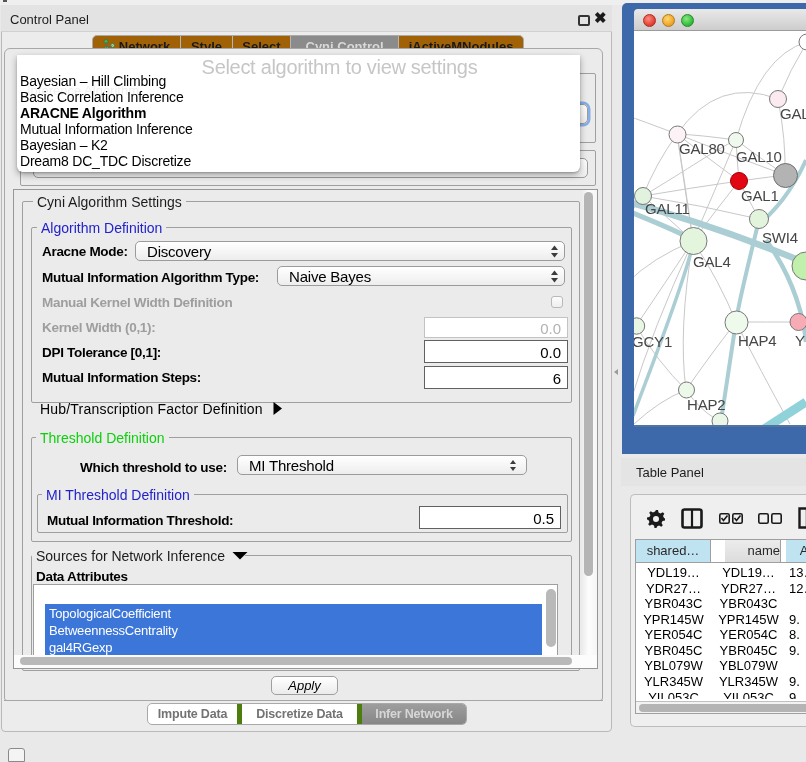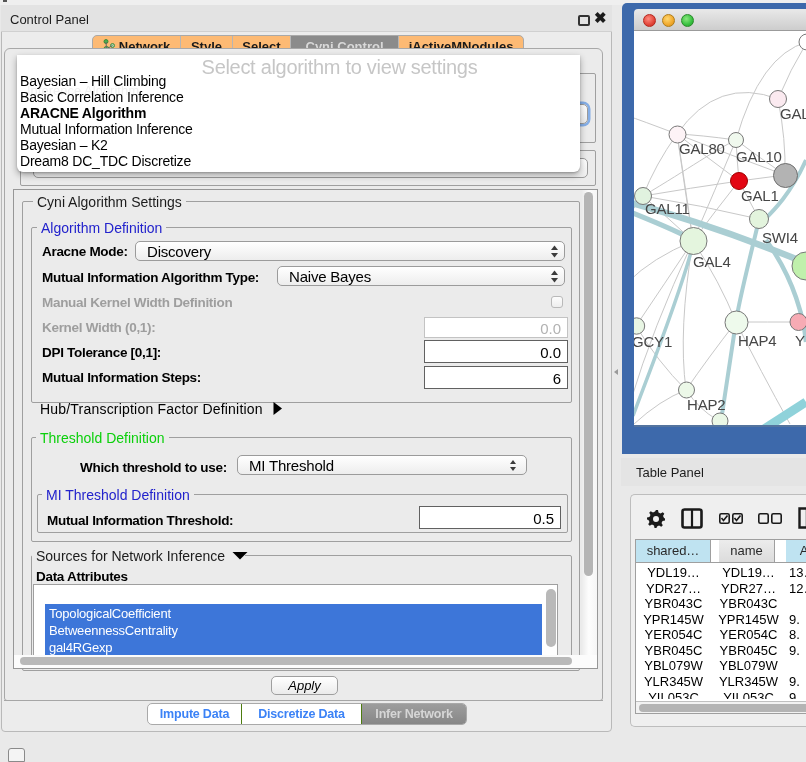--- a/index.html
+++ b/index.html
@@ -10,21 +10,21 @@
 
 #cpwin { left:1px; top:5px; width:611px; height:727px; background:#ececec;
   border:1px solid #b9b9b9; border-radius:0 0 4px 4px; }
 #cphead { left:1px; top:5px; width:611px; height:27px; background:#e3e3e3;
   border-bottom:1px solid #d0d0d0; }
 #cphead .title { position:absolute; left:9px; top:7px; font-size:13px; color:#1d1d1d; }
 #cpfloat { left:578px; top:15px; width:12px; height:11px; border:2px solid #333; border-radius:2px; }
 #cpclose { left:594px; top:9px; font-size:15px; font-weight:bold; color:#1a1a1a; }
 
 
-#toptabs { left:92px; top:35px; height:23px; display:flex; background:#fdba74;
+#toptabs { left:92px; top:35px; height:23px; display:flex; background:#a16207;
   border:1px solid #a9a9a9; border-radius:5px; overflow:hidden; }
 #toptabs .tab { font-size:13px; font-weight:bold; color:#1a1a1a; padding:1px 14px 0 14px; line-height:19px;
   border-right:1px solid #b5b5b5; white-space:nowrap; }
 #toptabs .tab.sel { background:#8b8b8b; color:#d9d9d9; }
 #toptabs .tab:last-child { border-right:none; }
 
 
 #panel { left:4px; top:48px; width:599px; height:653px; background:#ebebeb;
   border:1px solid #a8a8a8; border-radius:6px 6px 3px 3px; }
 #vsbthumb { left:584px; top:192px; width:9px; height:384px; background:#b5b5b5; border-radius:5px; }
@@ -44,22 +44,22 @@
   font-size:15px; color:#000; text-align:right; padding:3px 6px 0 0; }
 .field.dis { border:1px solid #c3c3c3; color:#b2b2b2; }
 
 
 #apply { left:271px; top:676px; width:67px; height:19px; background:linear-gradient(#ffffff,#ebebeb);
   border:1px solid #9f9f9f; border-radius:5px; font-size:13px; color:#000; text-align:center; padding-top:1px;font-style:italic; }
 
 
 #bottabs { left:147px; top:703px; height:22px; display:flex; background:#fff;
   border:1px solid #a9a9a9; border-radius:5px; overflow:hidden; }
-#bottabs .tab { font-size:12.5px; letter-spacing:-0.2px; font-weight:bold; color:#3b82f6; line-height:19px; padding:1px 13px 0 13px;
-  border-right:1px solid #4d7c0f; white-space:nowrap; }
+#bottabs .tab { font-size:12.5px; letter-spacing:-0.2px; font-weight:bold; color:#737373; line-height:19px; padding:1px 13px 0 13px;
+  border-right:5px solid #4d7c0f; white-space:nowrap; }
 #bottabs .tab.sel { background:linear-gradient(#9d9d9d,#878787); color:#d6d6d6; border-right:none; }
 #bottabs .tab:last-child { border-right:none; }
 
 
 #dlist { left:33px; top:584px; width:525px; height:71px; background:#fff; border:1px solid #9f9f9f; border-bottom:none; }
 .litem { position:absolute; left:11px; width:497px; height:17px; background:#3d76d9;
   color:#fff; font-size:13px; letter-spacing:-0.2px; padding:1.5px 0 0 4px; }
 #lvthumb { position:absolute; left:512px; top:4px; width:10px; height:58px; background:#b9b9b9; border-radius:5px; }
 
 
@@ -326,21 +326,21 @@
   <svg class="abs" style="left:127px;top:18px;" width="24" height="11" viewBox="0 0 24 11">
     <rect x="0.8" y="0.8" width="9.4" height="9.4" rx="1.5" fill="none" stroke="#1a1a1a" stroke-width="1.6"></rect>
     <rect x="13.8" y="0.8" width="9.4" height="9.4" rx="1.5" fill="none" stroke="#1a1a1a" stroke-width="1.6"></rect>
   </svg>
   <svg class="abs" style="left:167px;top:12px;" width="9" height="22" viewBox="0 0 9 22">
     <path d="M1.5 1.5 L9 1.5 L9 20.5 L1.5 20.5 Z" fill="none" stroke="#1a1a1a" stroke-width="2.4"></path>
   </svg>
 
   <div id="tbl">
     <div class="th" style="left:0;width:75px;background:#bfe3f1;">shared…</div>
-    <div class="th" style="left:83px;width:56px;background:linear-gradient(#ececec,#dcdcdc);">name</div>
+    <div class="th" style="left:89px;width:56px;background:linear-gradient(#ececec,#dcdcdc);text-align:right;">name</div>
     <div class="th" style="left:150px;width:36px;background:#bfe3f1;border-right:none;">A</div>
     <div class="abs" style="left:0;top:22px;width:172px;height:1px;background:#9f9f9f;"></div>
     <div class="td" style="left:0;top:25px;width:75px;">YDL19…</div>
       <div class="td" style="left:75px;top:25px;width:75px;">YDL19…</div>
       <div class="td" style="left:153px;top:25px;width:30px;text-align:left;">13…</div>
     <div class="td" style="left:0;top:41px;width:75px;">YDR27…</div>
       <div class="td" style="left:75px;top:41px;width:75px;">YDR27…</div>
       <div class="td" style="left:153px;top:41px;width:30px;text-align:left;">12…</div>
     <div class="td" style="left:0;top:56px;width:75px;">YBR043C</div>
       <div class="td" style="left:75px;top:56px;width:75px;">YBR043C</div>

